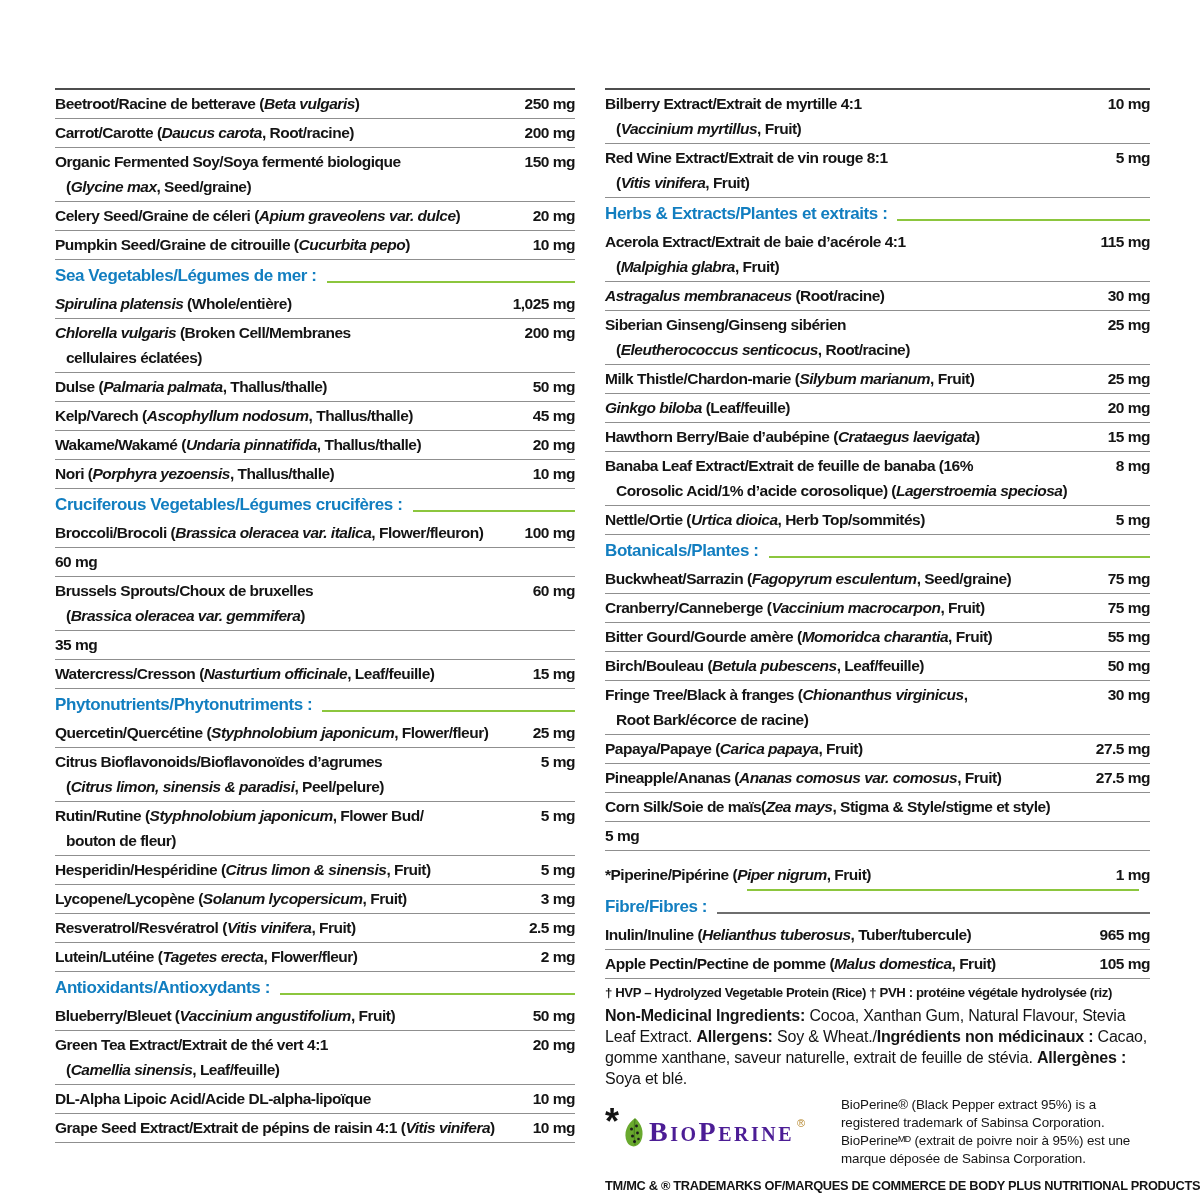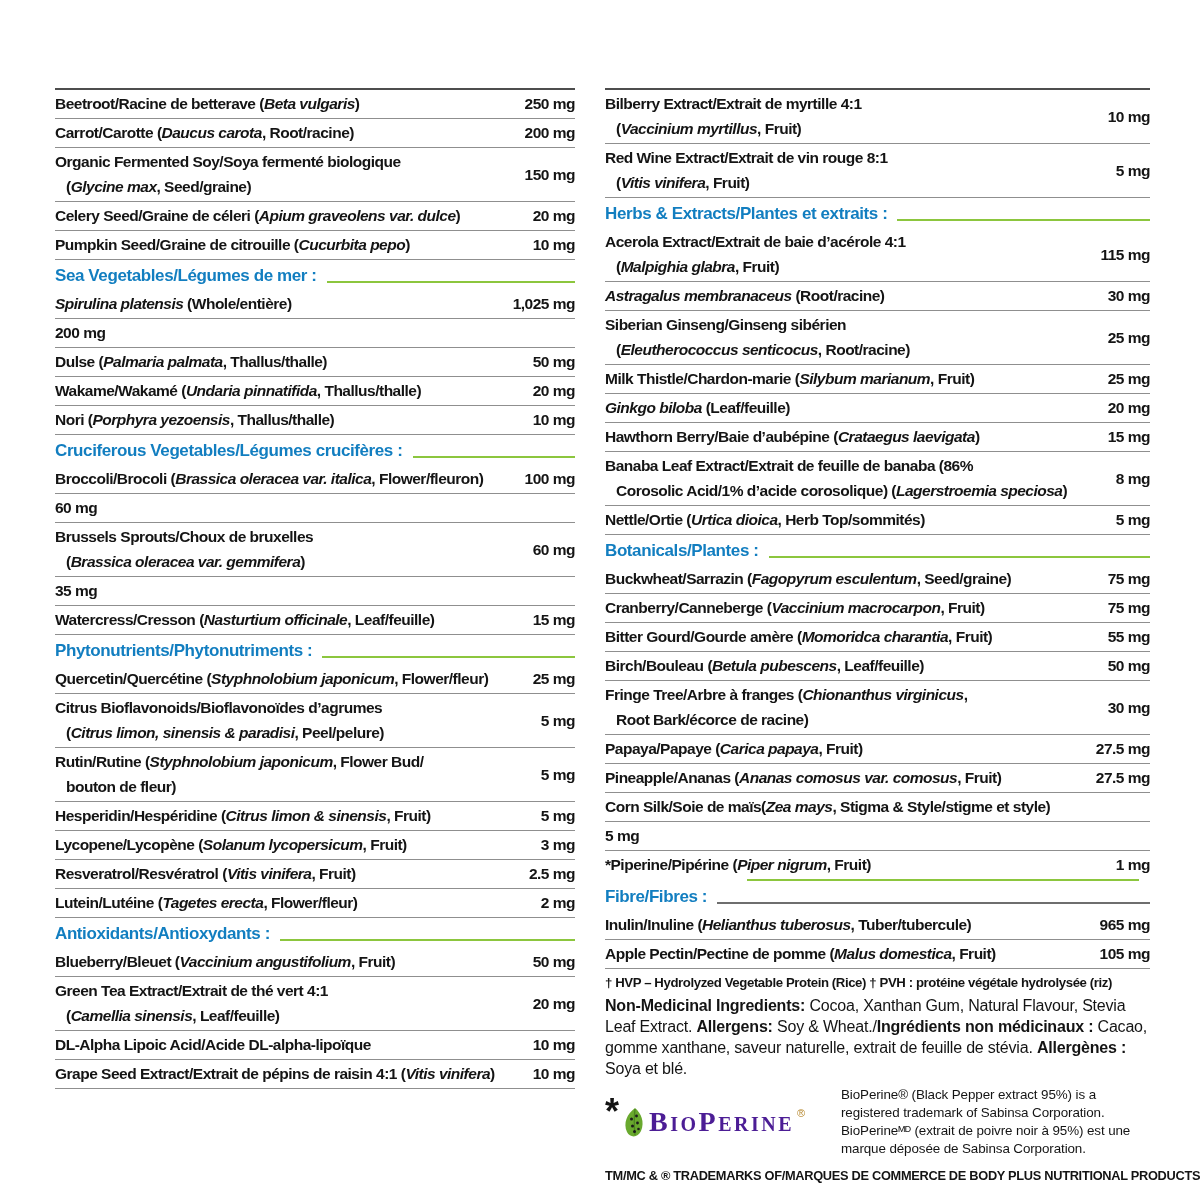--- a/index.html
+++ b/index.html
@@ -7,37 +7,38 @@
     position:relative;width:1200px;height:1200px;background:#ffffff;
     box-sizing:border-box;padding:88px 50px 0 55px;
     font-family:"Liberation Sans",sans-serif;color:#141414;overflow:hidden;
   }
   .cols{display:flex;gap:30px;align-items:flex-start;}
   .col{box-sizing:border-box;border-top:2.5px solid #4d4d4d;}
   .col-left{width:525px;}
   .col-right{width:545px;}
   
   .row{
-    display:flex;justify-content:space-between;align-items:center;gap:8px;
+    display:flex;justify-content:space-between;align-items:flex-start;gap:8px;
     border-bottom:1.6px solid #8f8f8f;padding:1px 0 2px;
     font-size:15.5px;font-weight:700;letter-spacing:-0.5px;line-height:25px;
   }
   .name{flex:1;padding-left:11px;text-indent:-11px;}
   .amount{white-space:nowrap;}
   .it{font-style:italic;}
   .bd{font-weight:700;}
   
   .row.amt-below{display:block;}
   .row.amt-below .name{border-bottom:1.6px solid #8f8f8f;padding-bottom:2px;}
   .row.amt-below .amount-below{padding:1px 0 0;}
   
   .row.green-sep{
     border-bottom:none;
     background:linear-gradient(to right,transparent 0 26%,#8cc63e 26% 98%,transparent 98%) bottom/100% 2.5px no-repeat;
     padding-bottom:4px;
+    margin-top:10px;
   }
   
   .sec-head{display:flex;align-items:flex-end;padding:5px 0 3px;justify-content:flex-end;}
   .sec-title{
     color:#127ec0;font-size:17px;font-weight:700;letter-spacing:-0.4px;
     white-space:nowrap;line-height:22px;
   }
   .rule{flex:1;height:2.5px;margin:0 0 4px 10px;}
   
   .foot{padding-top:3px;}
@@ -83,25 +84,30 @@
         </div>
         <div class="sec-head">
           <span class="sec-title">Sea Vegetables/Légumes de mer :</span>
           <span class="rule" style="background: rgb(140, 198, 62);"></span>
         </div>
         <div class="row">
           <div class="name"><span class="it">Spirulina platensis</span><span> (Whole/entière)</span></div>
           <div class="amount">1,025 mg</div>
         </div>
         <div class="row">
+          <div class="name"><span class="it">Chlorella vulgaris</span><span> (Broken Cell/Membranes</span><br><span>cellulaires éclatées)</span></div>
           <div class="amount">200 mg</div>
         </div>
         <div class="row">
           <div class="name"><span>Dulse (</span><span class="it">Palmaria palmata</span><span>, Thallus/thalle)</span></div>
           <div class="amount">50 mg</div>
+        </div>
+        <div class="row">
+          <div class="name"><span>Kelp/Varech (</span><span class="it">Ascophyllum nodosum</span><span>, Thallus/thalle)</span></div>
+          <div class="amount">45 mg</div>
         </div>
         <div class="row">
           <div class="name"><span>Wakame/Wakamé (</span><span class="it">Undaria pinnatifida</span><span>, Thallus/thalle)</span></div>
           <div class="amount">20 mg</div>
         </div>
         <div class="row">
           <div class="name"><span>Nori (</span><span class="it">Porphyra yezoensis</span><span>, Thallus/thalle)</span></div>
           <div class="amount">10 mg</div>
         </div>
         <div class="sec-head">
@@ -211,21 +217,21 @@
           </div>
           <div class="row">
             <div class="name"><span class="it">Ginkgo biloba</span><span> (Leaf/feuille)</span></div>
             <div class="amount">20 mg</div>
           </div>
           <div class="row">
             <div class="name"><span>Hawthorn Berry/Baie d’aubépine (</span><span class="it">Crataegus laevigata</span><span>)</span></div>
             <div class="amount">15 mg</div>
           </div>
           <div class="row">
-            <div class="name"><span>Banaba Leaf Extract/Extrait de feuille de banaba (86%</span><br><span>Corosolic Acid/1% d’acide corosolique) (</span><span class="it">Lagerstroemia speciosa</span><span>)</span></div>
+            <div class="name"><span>Banaba Leaf Extract/Extrait de feuille de banaba (16%</span><br><span>Corosolic Acid/1% d’acide corosolique) (</span><span class="it">Lagerstroemia speciosa</span><span>)</span></div>
             <div class="amount">8 mg</div>
           </div>
           <div class="row">
             <div class="name"><span>Nettle/Ortie (</span><span class="it">Urtica dioica</span><span>, Herb Top/sommités)</span></div>
             <div class="amount">5 mg</div>
           </div>
           <div class="sec-head">
             <span class="sec-title">Botanicals/Plantes :</span>
             <span class="rule" style="background: rgb(140, 198, 62);"></span>
           </div>
@@ -239,21 +245,21 @@
           </div>
           <div class="row">
             <div class="name"><span>Bitter Gourd/Gourde amère (</span><span class="it">Momoridca charantia</span><span>, Fruit)</span></div>
             <div class="amount">55 mg</div>
           </div>
           <div class="row">
             <div class="name"><span>Birch/Bouleau (</span><span class="it">Betula pubescens</span><span>, Leaf/feuille)</span></div>
             <div class="amount">50 mg</div>
           </div>
           <div class="row">
-            <div class="name"><span>Fringe Tree/Arbre à franges (</span><span class="it">Chionanthus virginicus</span><span>,</span><br><span>Root Bark/écorce de racine)</span></div>
+            <div class="name"><span>Fringe Tree/Black à franges (</span><span class="it">Chionanthus virginicus</span><span>,</span><br><span>Root Bark/écorce de racine)</span></div>
             <div class="amount">30 mg</div>
           </div>
           <div class="row">
             <div class="name"><span>Papaya/Papaye (</span><span class="it">Carica papaya</span><span>, Fruit)</span></div>
             <div class="amount">27.5 mg</div>
           </div>
           <div class="row">
             <div class="name"><span>Pineapple/Ananas (</span><span class="it">Ananas comosus var. comosus</span><span>, Fruit)</span></div>
             <div class="amount">27.5 mg</div>
           </div>

